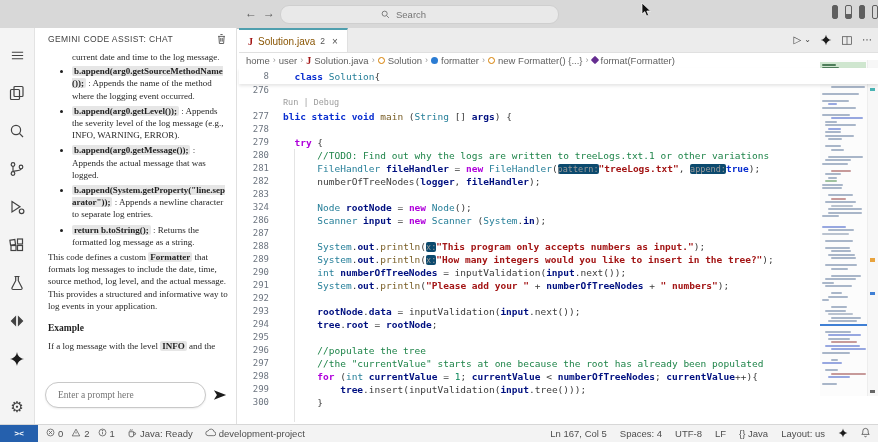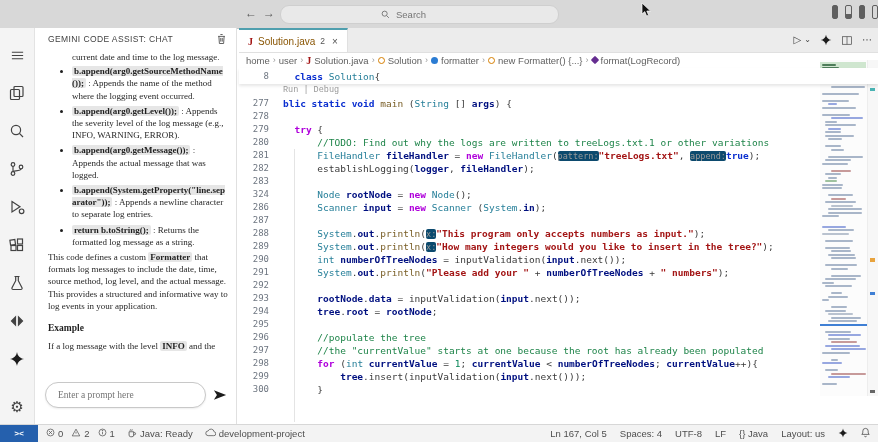--- a/index.html
+++ b/index.html
@@ -263,51 +263,52 @@
         <span>formatter</span>
       </span>
       <span class="bc-sep">›</span>
       <span class="bc-item">
         <span class="sym sym-class"></span>
         <span>new Formatter() {...}</span>
       </span>
       <span class="bc-sep">›</span>
       <span class="bc-item">
         <span class="sym sym-method"></span>
-        <span>format(LogRecord)</span>
+        <span>format(Formatter)</span>
       </span>
     </div>
   <div id="stickyline">
       <div class="code-row"><span class="ln">8</span><span><span class="tk-pl">  </span><span class="tk-kw">class </span><span class="tk-ty">Solution</span><span class="tk-pl">{</span></span></div>
     </div>
   <div id="codearea">
     <div id="indent-guide"></div>
+  <div class="code-row"><span class="ln">276</span><span></span></div>
       <div class="code-row"><span class="ln"></span><span class="codelens">Run | Debug</span></div>
       <div class="code-row"><span class="ln">277</span><span><span class="tk-kw">blic static </span><span class="tk-kw">void </span><span class="tk-fn">main </span><span class="tk-pl">(</span><span class="tk-ty">String</span><span class="tk-pl"> [] </span><span class="tk-va">args</span><span class="tk-pl">) {</span></span></div>
       <div class="code-row"><span class="ln">278</span><span></span></div>
       <div class="code-row"><span class="ln">279</span><span><span class="tk-pl">  </span><span class="tk-ct">try</span><span class="tk-pl"> {</span></span></div>
       <div class="code-row"><span class="ln">280</span><span><span class="tk-pl">      </span><span class="tk-cm tk-td">//TODO: Find out why the logs are written to treeLogs.txt.1 or other variations</span></span></div>
       <div class="code-row"><span class="ln">281</span><span><span class="tk-pl">      </span><span class="tk-ty">FileHandler </span><span class="tk-va">fileHandler</span><span class="tk-pl"> = </span><span class="tk-ct">new </span><span class="tk-ty">FileHandler</span><span class="tk-pl">(</span><span class="tk-hi">pattern:</span><span class="tk-st">"treeLogs.txt"</span><span class="tk-pl">, </span><span class="tk-hi">append:</span><span class="tk-kw">true</span><span class="tk-pl">);</span></span></div>
-      <div class="code-row"><span class="ln">282</span><span><span class="tk-pl">      </span><span class="tk-pl">establishLogging(</span><span class="tk-va">logger</span><span class="tk-pl">, </span><span class="tk-va">fileHandler</span><span class="tk-pl">);</span></span></div>
+      <div class="code-row"><span class="ln">282</span><span><span class="tk-pl">      </span><span class="tk-pl">numberOfTreeNodes(</span><span class="tk-va">logger</span><span class="tk-pl">, </span><span class="tk-va">fileHandler</span><span class="tk-pl">);</span></span></div>
       <div class="code-row"><span class="ln">283</span><span></span></div>
       <div class="code-row"><span class="ln">324</span><span><span class="tk-pl">      </span><span class="tk-ty">Node </span><span class="tk-va">rootNode</span><span class="tk-pl"> = </span><span class="tk-ct">new </span><span class="tk-ty">Node</span><span class="tk-pl">();</span></span></div>
       <div class="code-row"><span class="ln">286</span><span><span class="tk-pl">      </span><span class="tk-ty">Scanner </span><span class="tk-va">input</span><span class="tk-pl"> = </span><span class="tk-ct">new </span><span class="tk-ty">Scanner</span><span class="tk-pl"> (</span><span class="tk-ty">System</span><span class="tk-pl">.</span><span class="tk-va">in</span><span class="tk-pl">);</span></span></div>
       <div class="code-row"><span class="ln">287</span><span></span></div>
       <div class="code-row"><span class="ln">288</span><span><span class="tk-pl">      </span><span class="tk-ty">System</span><span class="tk-pl">.</span><span class="tk-va">out</span><span class="tk-pl">.</span><span class="tk-fn">println</span><span class="tk-pl">(</span><span class="tk-hi">x:</span><span class="tk-st">"This program only accepts numbers as input."</span><span class="tk-pl">);</span></span></div>
       <div class="code-row"><span class="ln">289</span><span><span class="tk-pl">      </span><span class="tk-ty">System</span><span class="tk-pl">.</span><span class="tk-va">out</span><span class="tk-pl">.</span><span class="tk-fn">println</span><span class="tk-pl">(</span><span class="tk-hi">x:</span><span class="tk-st">"How many integers would you like to insert in the tree?"</span><span class="tk-pl">);</span></span></div>
       <div class="code-row"><span class="ln">290</span><span><span class="tk-pl">      </span><span class="tk-ty">int </span><span class="tk-va">numberOfTreeNodes</span><span class="tk-pl"> = inputValidation(</span><span class="tk-va">input</span><span class="tk-pl">.next());</span></span></div>
       <div class="code-row"><span class="ln">291</span><span><span class="tk-pl">      </span><span class="tk-ty">System</span><span class="tk-pl">.</span><span class="tk-va">out</span><span class="tk-pl">.</span><span class="tk-fn">println</span><span class="tk-pl">(</span><span class="tk-st">"Please add your "</span><span class="tk-pl"> + </span><span class="tk-va">numberOfTreeNodes</span><span class="tk-pl"> + </span><span class="tk-st">" numbers"</span><span class="tk-pl">);</span></span></div>
       <div class="code-row"><span class="ln">292</span><span></span></div>
       <div class="code-row"><span class="ln">293</span><span><span class="tk-pl">      </span><span class="tk-va">rootNode</span><span class="tk-pl">.</span><span class="tk-va">data</span><span class="tk-pl"> = inputValidation(</span><span class="tk-va">input</span><span class="tk-pl">.next());</span></span></div>
       <div class="code-row"><span class="ln">294</span><span><span class="tk-pl">      </span><span class="tk-va">tree</span><span class="tk-pl">.</span><span class="tk-va">root</span><span class="tk-pl"> = </span><span class="tk-va">rootNode</span><span class="tk-pl">;</span></span></div>
       <div class="code-row"><span class="ln">295</span><span></span></div>
       <div class="code-row"><span class="ln">296</span><span><span class="tk-pl">      </span><span class="tk-cm">//populate the tree</span></span></div>
       <div class="code-row"><span class="ln">297</span><span><span class="tk-pl">      </span><span class="tk-cm">//the "currentValue" starts at one because the root has already been populated</span></span></div>
       <div class="code-row"><span class="ln">298</span><span><span class="tk-pl">      </span><span class="tk-ct">for</span><span class="tk-pl"> (</span><span class="tk-ty">int </span><span class="tk-va">currentValue</span><span class="tk-pl"> = </span><span class="tk-nu">1</span><span class="tk-pl">; </span><span class="tk-va">currentValue</span><span class="tk-pl"> &lt; </span><span class="tk-va">numberOfTreeNodes</span><span class="tk-pl">; </span><span class="tk-va">currentValue</span><span class="tk-pl">++){</span></span></div>
-      <div class="code-row"><span class="ln">299</span><span><span class="tk-pl">          </span><span class="tk-va">tree</span><span class="tk-pl">.</span><span class="tk-pl">insert</span><span class="tk-pl">(inputValidation(</span><span class="tk-va">input</span><span class="tk-pl">.next()));</span></span></div>
+      <div class="code-row"><span class="ln">299</span><span><span class="tk-pl">          </span><span class="tk-va">tree</span><span class="tk-pl">.</span><span class="tk-pl">insert</span><span class="tk-pl">(inputValidation(</span><span class="tk-va">input</span><span class="tk-pl">.tree()));</span></span></div>
       <div class="code-row"><span class="ln">300</span><span><span class="tk-pl">      }</span></span></div>
     </div>
   <div id="minimap">
     <div id="minimap-top"></div>
     <div id="minimap-yellow"></div>
     <div id="minimap-blue"></div>
   <div class="mm-line" style="background: rgb(169, 182, 201); left: 8px; width: 36.6128px; top: 22px;"></div>
       <div class="mm-line" style="background: rgb(169, 182, 201); left: 11px; width: 34.4598px; top: 25.5px;"></div>
       <div class="mm-line" style="background: rgb(169, 182, 201); left: 2px; width: 36.7828px; top: 32.5px;"></div>
       <div class="mm-line" style="background: rgb(169, 182, 201); left: 2px; width: 27.2105px; top: 39.5px;"></div>

